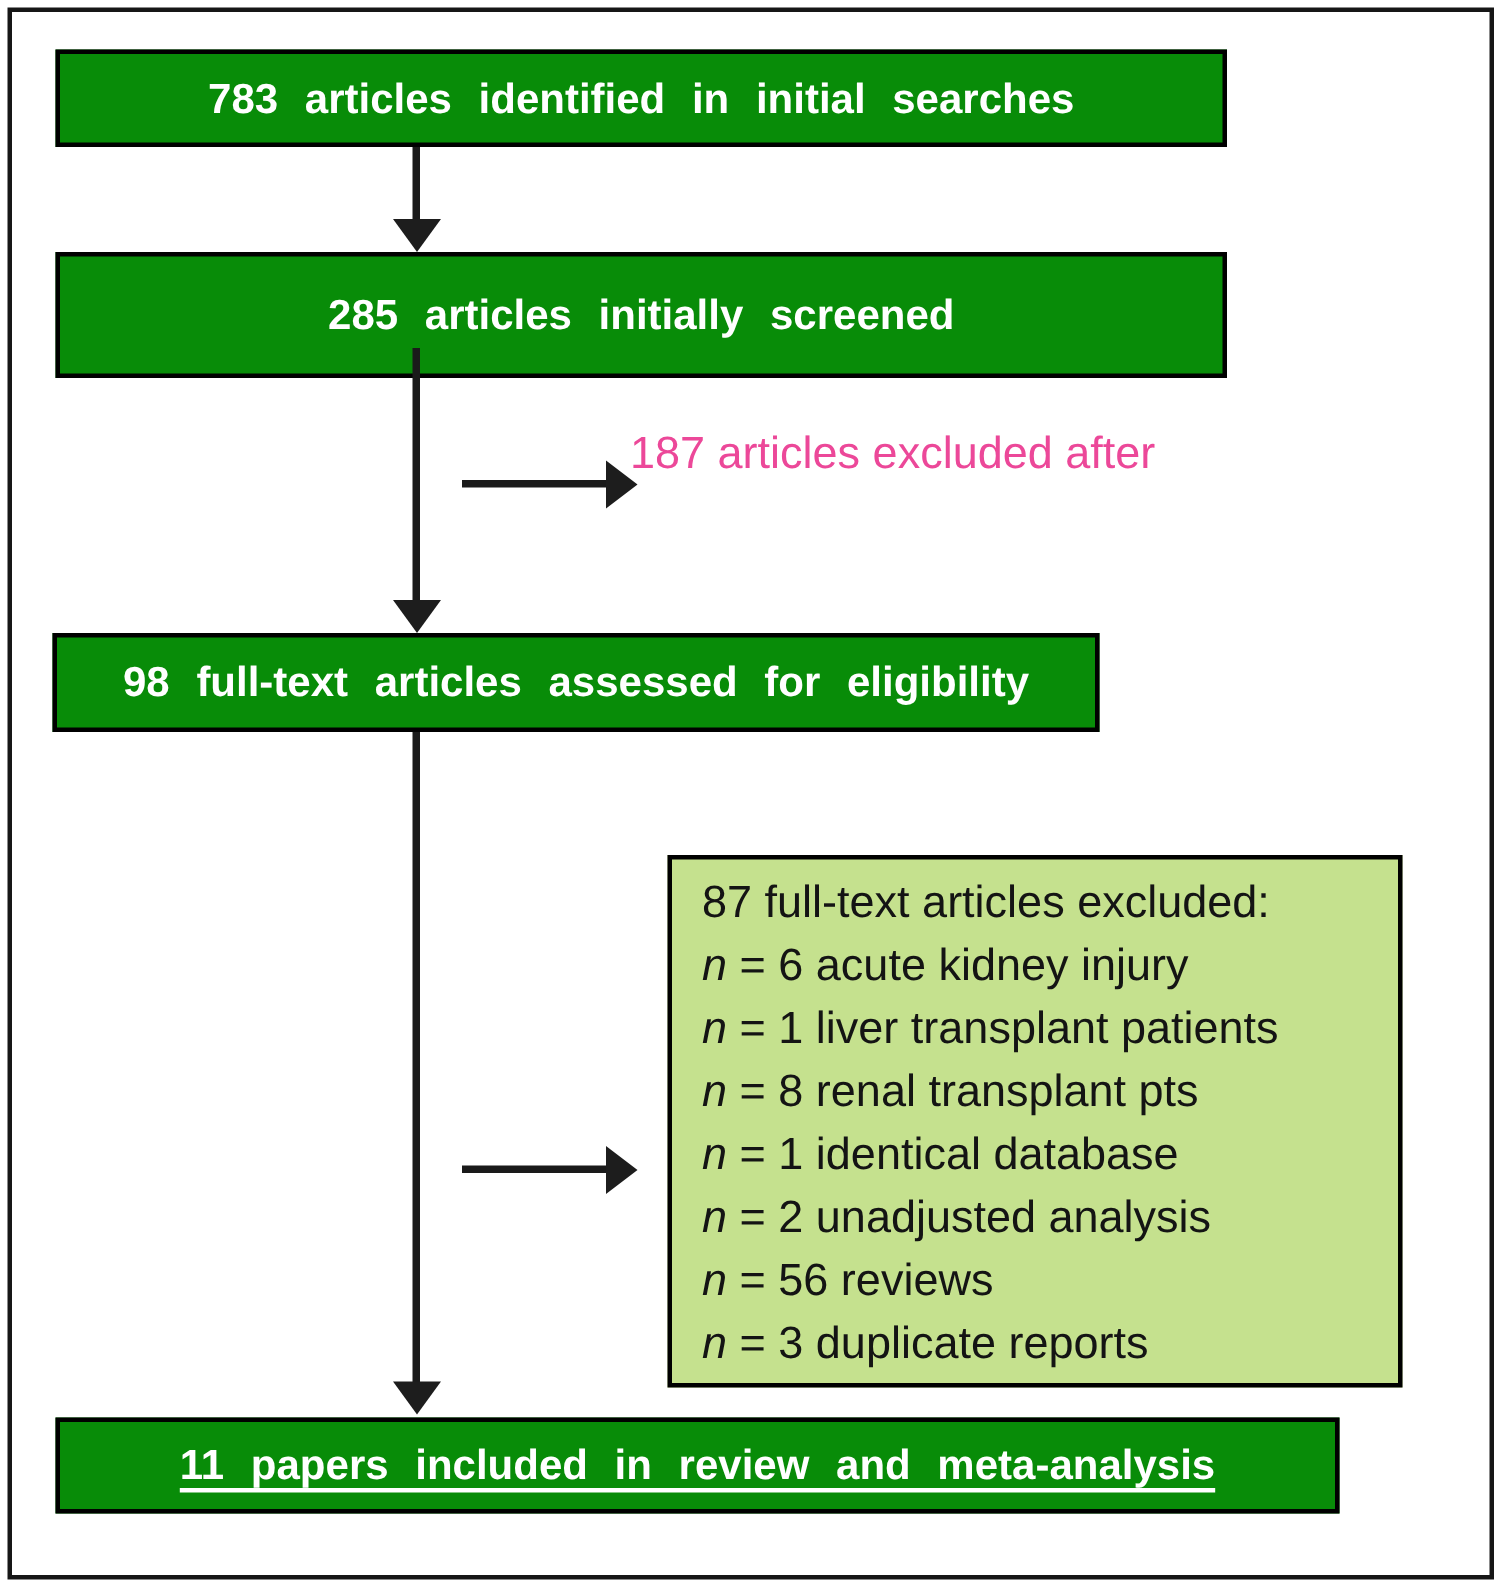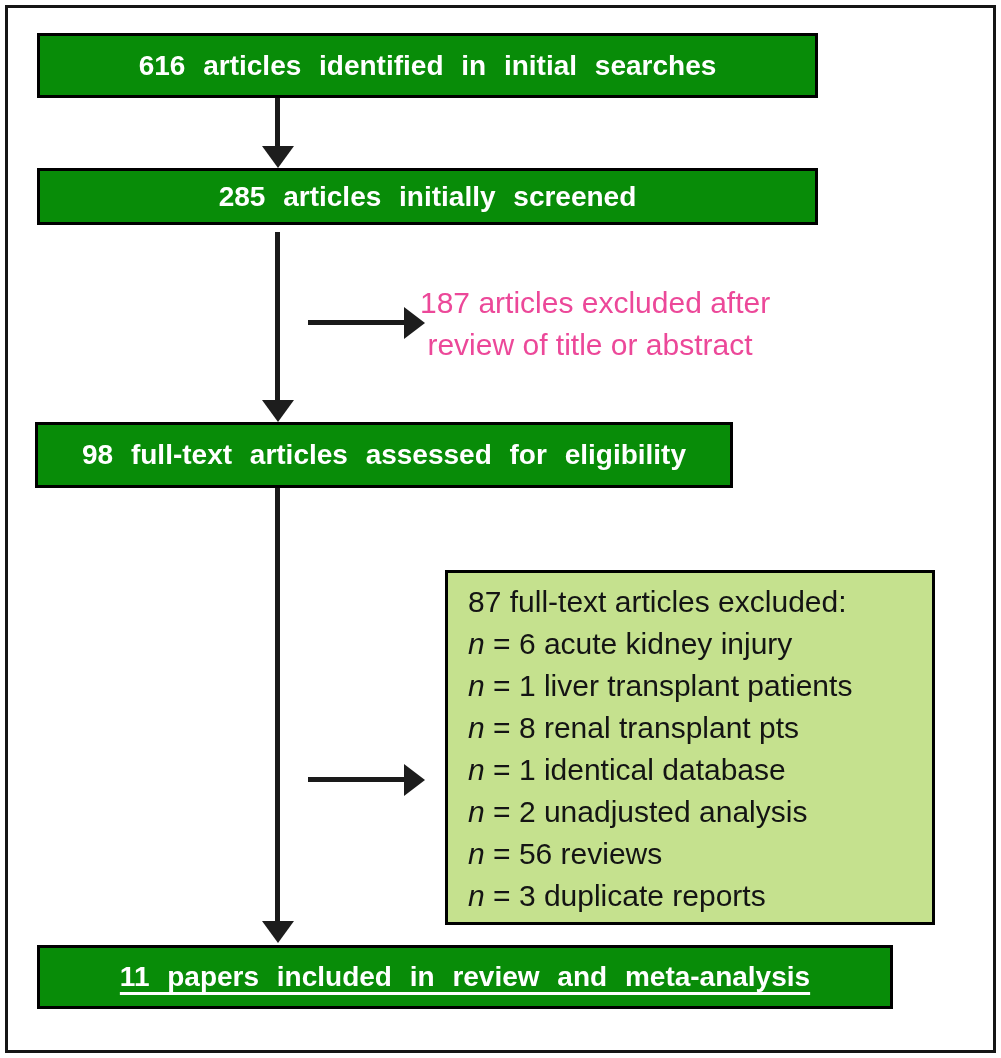--- a/index.html
+++ b/index.html
@@ -24,21 +24,21 @@
     color: #ffffff;
     font-weight: bold;
     font-size: 28px;
     word-spacing: 10px;
     display: flex;
     align-items: center;
     justify-content: center;
     white-space: nowrap;
   }
   .box1 { left: 37px; top: 33px;  width: 781px; height: 65px; }
-  .box2 { left: 37px; top: 168px; width: 781px; height: 57px; }
+  .box2 { left: 37px; top: 168px; width: 781px; height: 84px; }
   .box3 { left: 35px; top: 422px; width: 698px; height: 66px; }
   .box4 { left: 37px; top: 945px; width: 856px; height: 64px; }
   .box4 .u {
     text-decoration: underline;
     text-decoration-thickness: 3px;
     text-underline-offset: 6px;
     text-align: right;
   }
   .vshaft {
     position: absolute;
@@ -98,39 +98,38 @@
   .excl-box .nvar { font-style: italic; }
 </style>
 </head>
 <body>
 
 <div class="stage">
 
   <div class="frame"></div>
 
   <div class="green-box box1">
-    <span>616 articles identified in initial searches</span>
+    <span>783 articles identified in initial searches</span>
   </div>
 
   <div class="vshaft vshaft1"></div>
   <div class="vhead vhead1"></div>
 
   <div class="green-box box2">
     <span>285 articles initially screened</span>
   </div>
 
   <div class="vshaft vshaft2"></div>
   <div class="vhead vhead2"></div>
 
   <div class="hshaft hshaft1"></div>
   <div class="hhead hhead1"></div>
 
   <div class="side-note">
     <div>187 articles excluded after</div>
-    <div>review of title or abstract</div>
   </div>
 
   <div class="green-box box3">
     <span>98 full-text articles assessed for eligibility</span>
   </div>
 
   <div class="vshaft vshaft3"></div>
   <div class="vhead vhead3"></div>
 
   <div class="hshaft hshaft2"></div>

